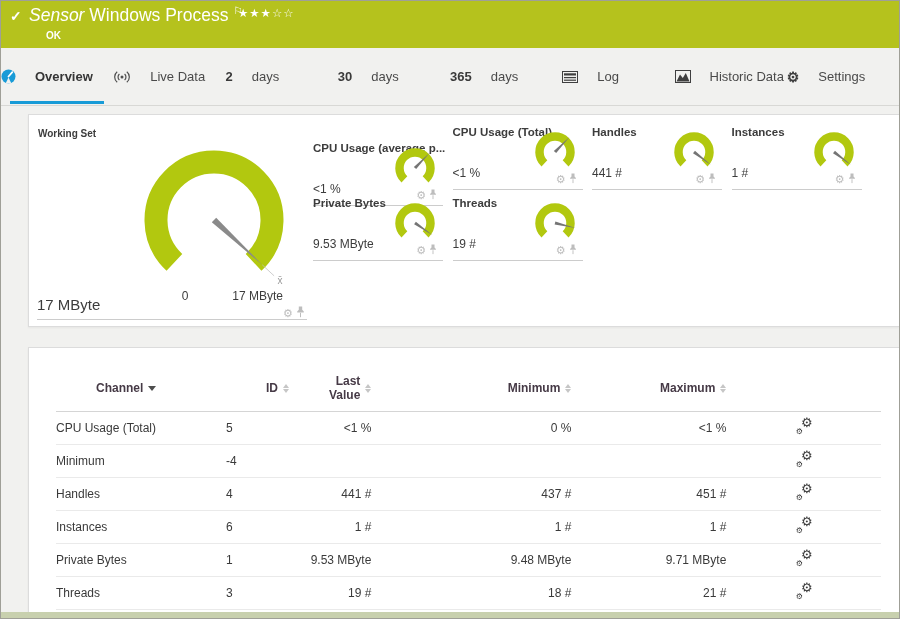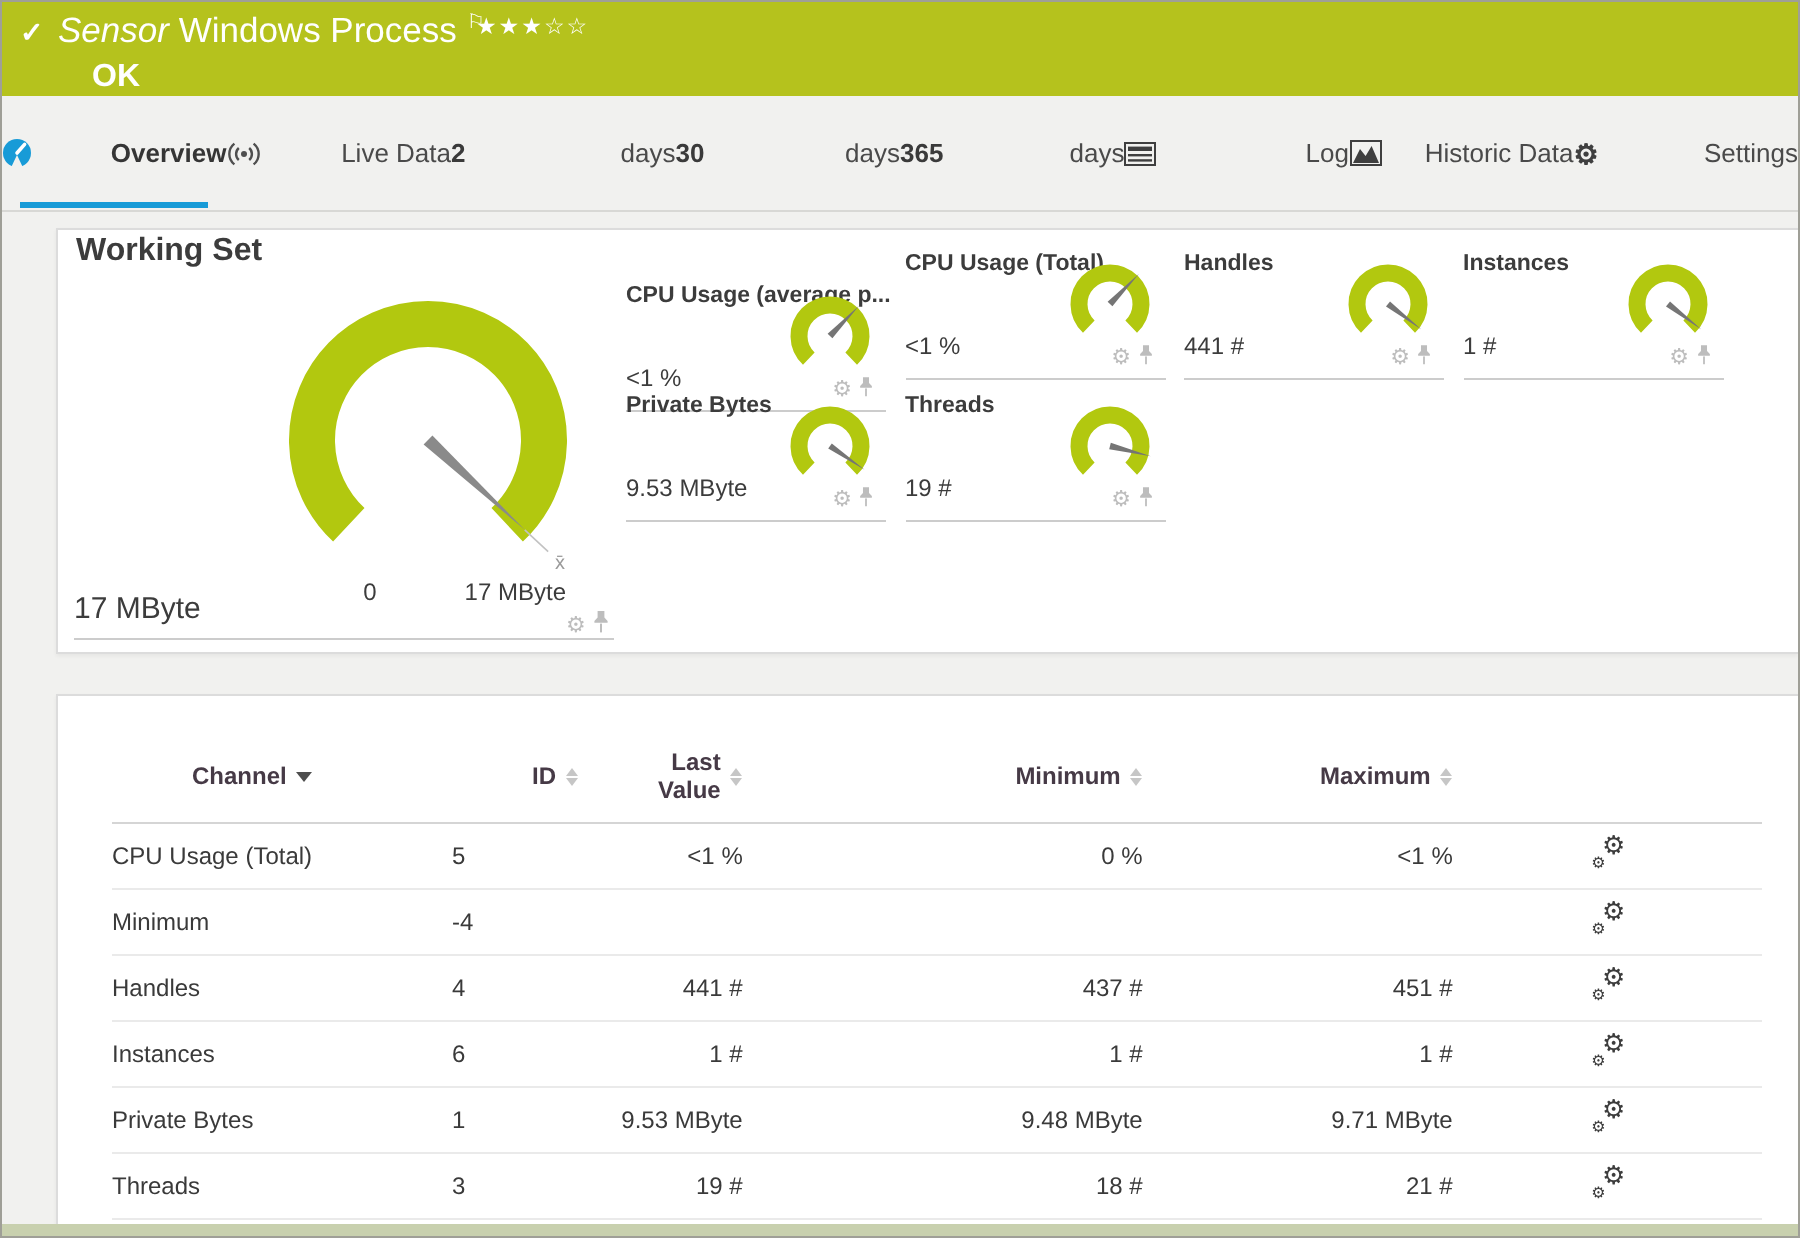--- a/index.html
+++ b/index.html
@@ -10,39 +10,39 @@
     font-family:"Liberation Sans", sans-serif; color:#3c3c3c;
     display:flex; flex-direction:column;
   }
   
   .sensor-header { position:relative; height:47px; flex:none; color:#fff; }
   .hdr-check { position:absolute; left:9px; top:7px; font-size:14px; font-weight:bold; }
   .hdr-title { position:absolute; left:28px; top:4px; font-size:17.5px; white-space:nowrap; }
   .hdr-prefix { font-style:italic; }
   .hdr-flag { font-size:10px; vertical-align:7px; margin-left:5px; }
   .hdr-stars { position:absolute; left:237px; top:5px; font-size:11.5px; letter-spacing:1px; }
-  .hdr-ok { position:absolute; left:45px; top:29px; font-size:16px; font-weight:bold; }
+  .hdr-ok { position:absolute; left:45px; top:29px; font-size:10px; font-weight:bold; }
   
   .tabbar { height:58px; flex:none; display:flex; align-items:stretch;
     border-bottom:1px solid #d8d8d5; background:#f1f1ef; }
-  .tab { flex:1; position:relative; display:flex; align-items:center; justify-content:space-between;
-    gap:5px; font-size:13px; color:#4a4a4a; cursor:pointer; white-space:nowrap; }
+  .tab { flex:1; position:relative; display:flex; align-items:center; justify-content:flex-start;
+    gap:19px; font-size:13px; color:#4a4a4a; cursor:pointer; white-space:nowrap; }
   .tab .num { font-weight:bold; color:#3a3a3a; }
   .tab.active { font-weight:bold; color:#353535; }
   .tab.active::after { content:""; position:absolute; left:9px; right:9px; bottom:1px;
     height:3px; background:#189bd7; }
   .tab-icon { display:inline-flex; align-items:center; }
   .gearglyph { font-style:normal; font-weight:bold; font-size:14px; color:#3f3f3f; }
   
   .content { flex:1; padding:8px 0 0 27px; position:relative; }
   .card { background:#fff; border:1px solid #dcdcdc; border-right:none;
     box-shadow:0 1px 2px rgba(0,0,0,0.05); position:relative; }
   .gauge-card { height:213px; }
   
-  .main-title { position:absolute; left:9px; top:2px; font-size:16px; font-weight:bold; }
+  .main-title { position:absolute; left:9px; top:13px; font-size:10px; font-weight:bold; }
   .main-gauge-svg { position:absolute; left:95px; top:25px; }
   .scale-min { position:absolute; left:146px; top:174px; width:20px; text-align:center; font-size:12px; }
   .scale-max { position:absolute; left:174px; top:174px; width:80px; text-align:right; font-size:12px; }
   .main-value { position:absolute; left:8px; top:181px; font-size:15px; }
   .main-line { position:absolute; left:8px; top:204px; width:270px; height:1px; background:#cccccc; }
   .mini-icons { display:flex; align-items:center; gap:3px; color:#bdbdbd; }
   .mini-icons .mi-gear { font-size:11px; line-height:1; }
   .main-icons { position:absolute; left:254px; top:189px; }
   
   .tile { position:absolute; width:126px; height:56px; }

